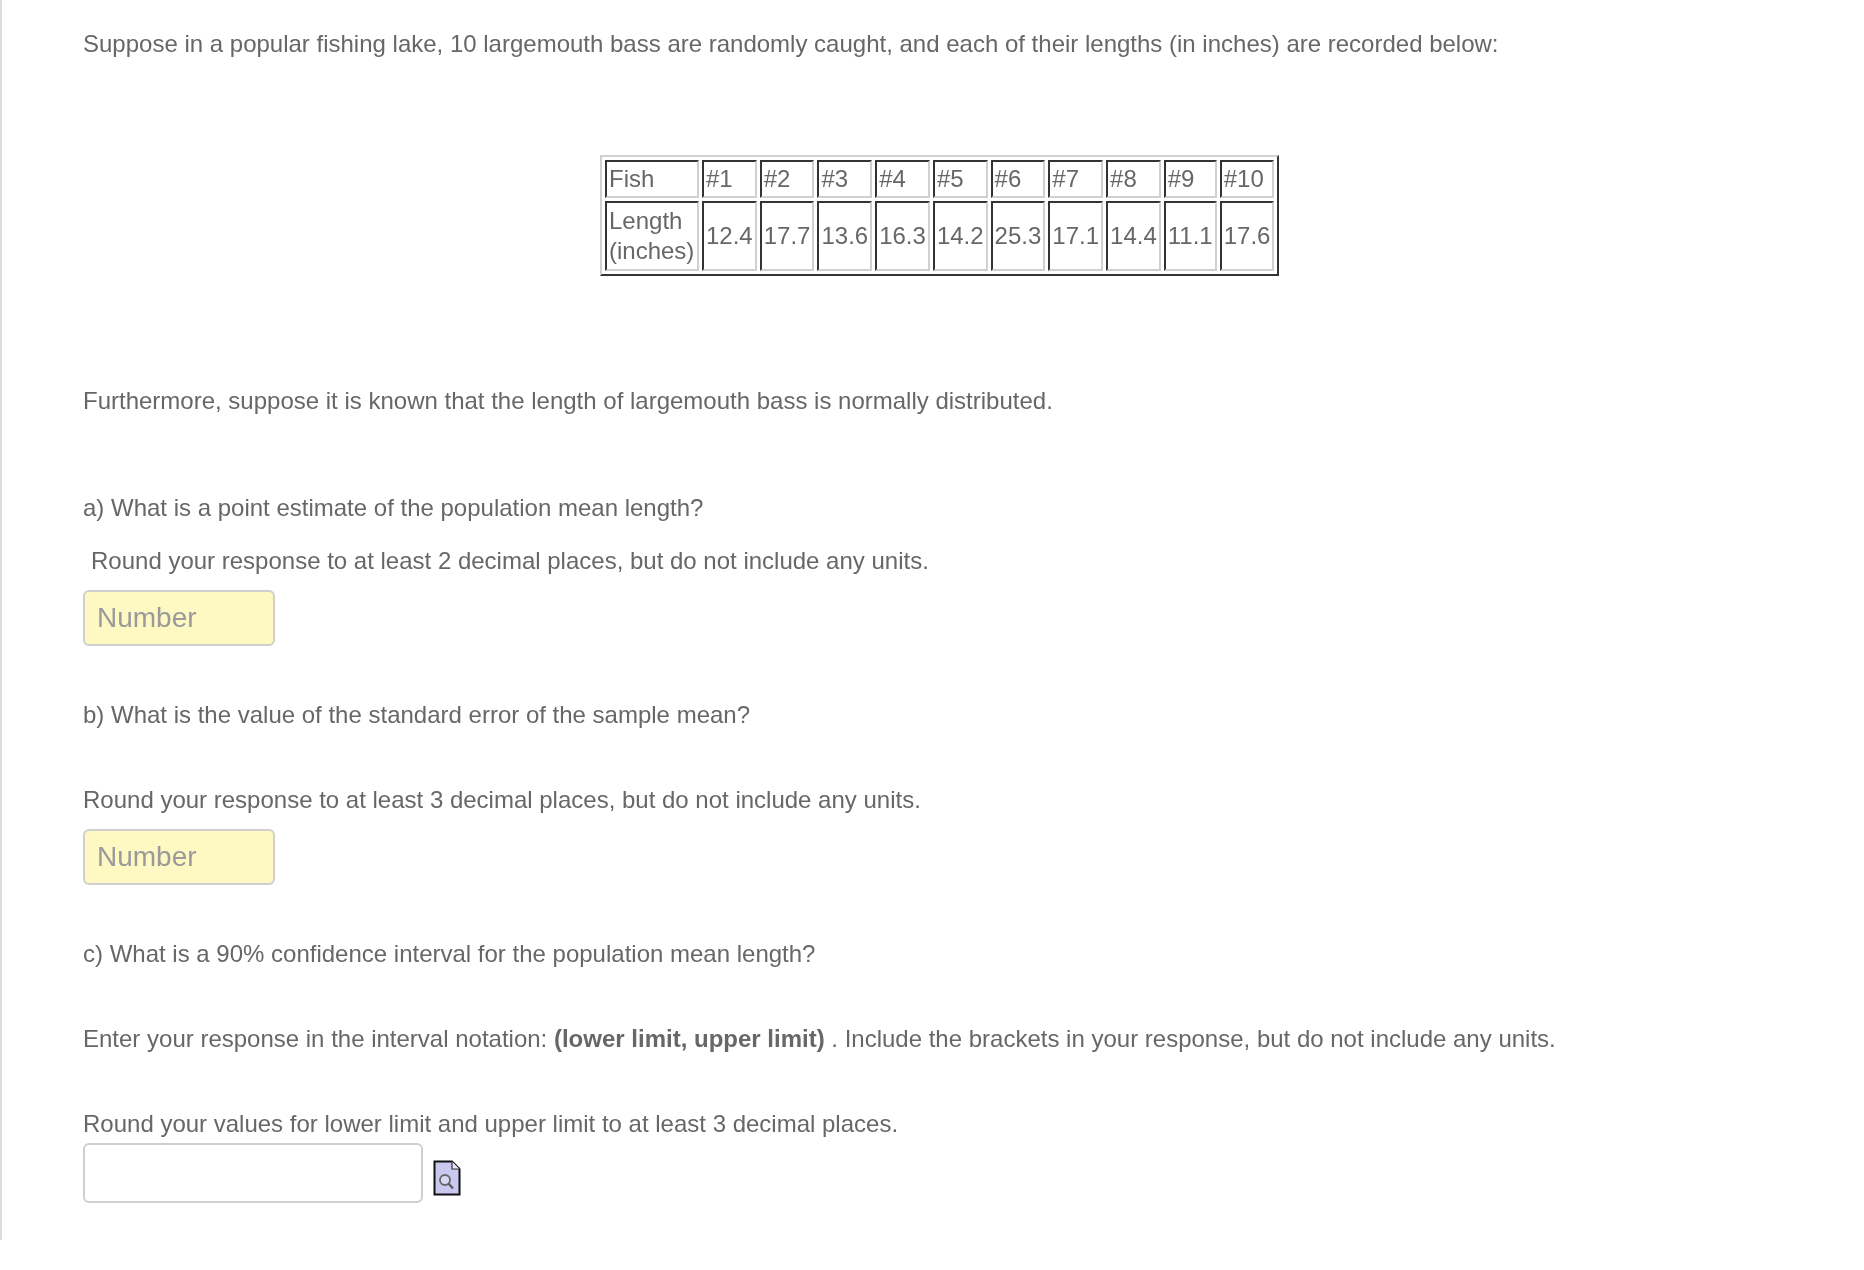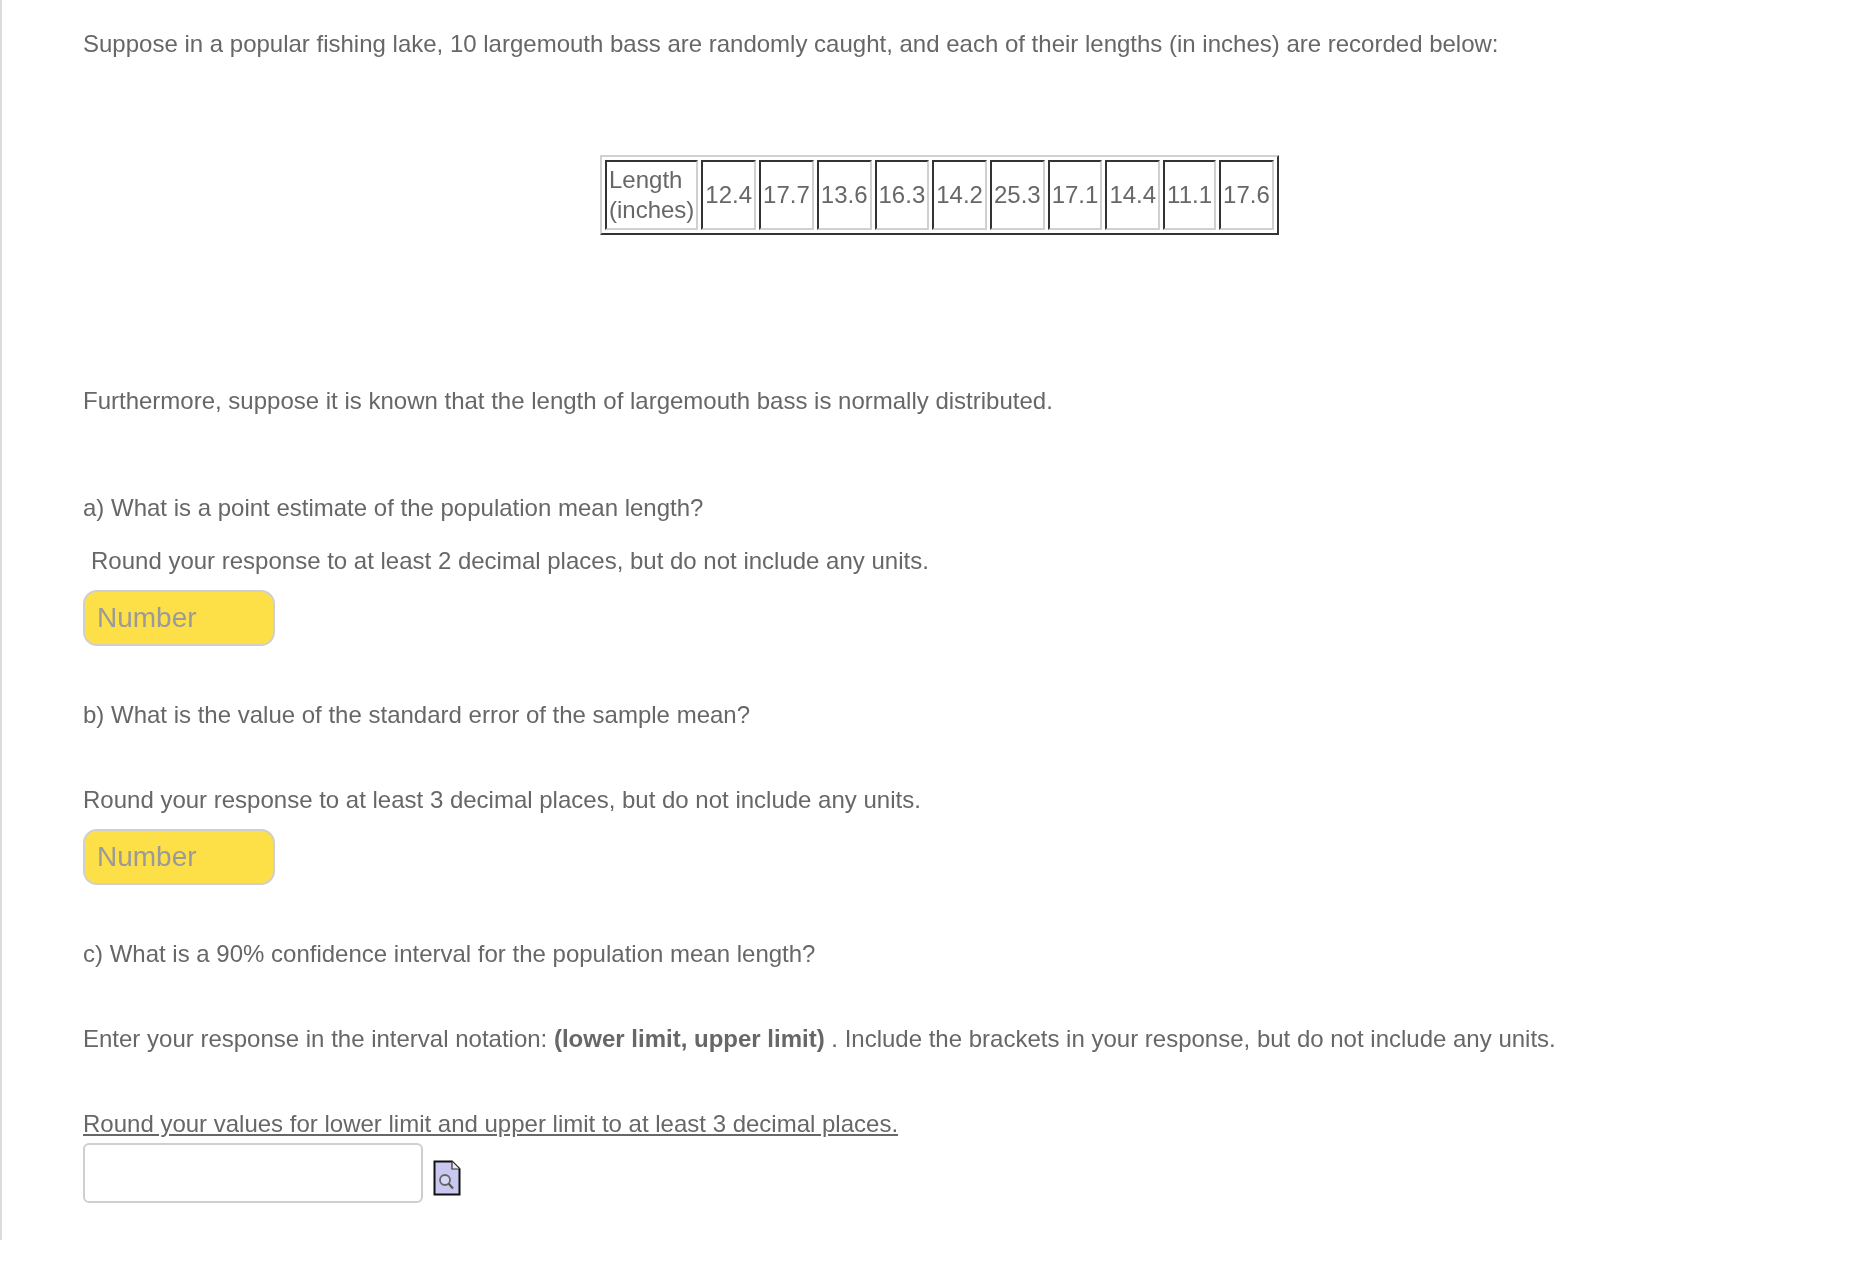--- a/index.html
+++ b/index.html
@@ -65,22 +65,22 @@
     table.fish-table tr.vals td { height: 66px; }
 
     
     .num-input {
       position: absolute;
       left: 0;
       width: 192px;
       height: 56px;
       box-sizing: border-box;
       border: 2px solid #cfcfcf;
-      border-radius: 14px;
-      background: #fde047;
+      border-radius: 6px;
+      background: #fef9c3;
       font-family: "Liberation Sans", sans-serif;
       font-size: 28px;
       color: #555;
       padding: 0 12px;
       outline: none;
     }
     .num-input::placeholder { color: #9a9a9a; }
     .interval-input {
       position: absolute;
       left: 0;
@@ -110,20 +110,33 @@
 
 <div class="left-rule"></div>
 
 <div class="content">
 
   <div class="p" style="top:29px;">Suppose in a popular fishing lake, 10 largemouth bass are randomly caught, and each of their lengths (in inches) are recorded below:</div>
 
   <div class="table-wrap">
     <table class="fish-table">
       <tbody>
+          <tr class="head">
+        <td>Fish</td>
+        <td>#1</td>
+        <td>#2</td>
+        <td>#3</td>
+        <td>#4</td>
+        <td>#5</td>
+        <td>#6</td>
+        <td>#7</td>
+        <td>#8</td>
+        <td>#9</td>
+        <td>#10</td>
+      </tr>
       <tr class="vals">
         <td>
           <div>Length</div>
           <div>(inches)</div>
         </td>
         <td>12.4</td>
         <td>17.7</td>
         <td>13.6</td>
         <td>16.3</td>
         <td>14.2</td>
@@ -142,21 +155,21 @@
   <div class="p" style="top:461px;margin-top:32px;">a)  What is a point estimate of the population mean length?</div>
   <div class="p" style="top:546px;margin-left:8px;">Round your response to at least 2 decimal places, but do not include any units.</div>
   <input class="num-input" style="top: 590px;" type="text" placeholder="Number">
 
   <div class="p" style="top:700px;">b) What is the value of the standard error of the sample mean?</div>
   <div class="p" style="top:785px;">Round your response to at least 3 decimal places, but do not include any units.</div>
   <input class="num-input" style="top: 829px;" type="text" placeholder="Number">
 
   <div class="p" style="top:939px;">c)  What is a 90% confidence interval for the population mean length?</div>
   <div class="p" style="top:1024px;"><span>Enter your response in the interval notation: </span><b>(lower limit, upper limit)</b><span> .  Include the brackets in your response, but do not include any units.</span></div>
-  <div class="p" style="top:1109px;text-decoration:underline;">Round your values for lower limit and upper limit to at least 3 decimal places.</div>
+  <div class="p" style="top:1109px;">Round your values for lower limit and upper limit to at least 3 decimal places.</div>
   <input class="interval-input" type="text" style="">
   <span class="preview-icon">
     <svg width="28" height="36" viewBox="0 0 28 36">
       <path d="M1.5 1.5 H19 L26.5 9 V34.5 H1.5 Z" fill="#c8c8f0" stroke="#111" stroke-width="2"></path>
       <path d="M19 1.5 V9 H26.5" fill="#e8e8f8" stroke="#333" stroke-width="1.2"></path>
       <circle cx="12" cy="20" r="5" fill="#d8d8f4" stroke="#666" stroke-width="1.8"></circle>
       <line x1="15.5" y1="23.5" x2="20" y2="28.5" stroke="#555" stroke-width="2"></line>
     </svg>
   </span>
 </div>

